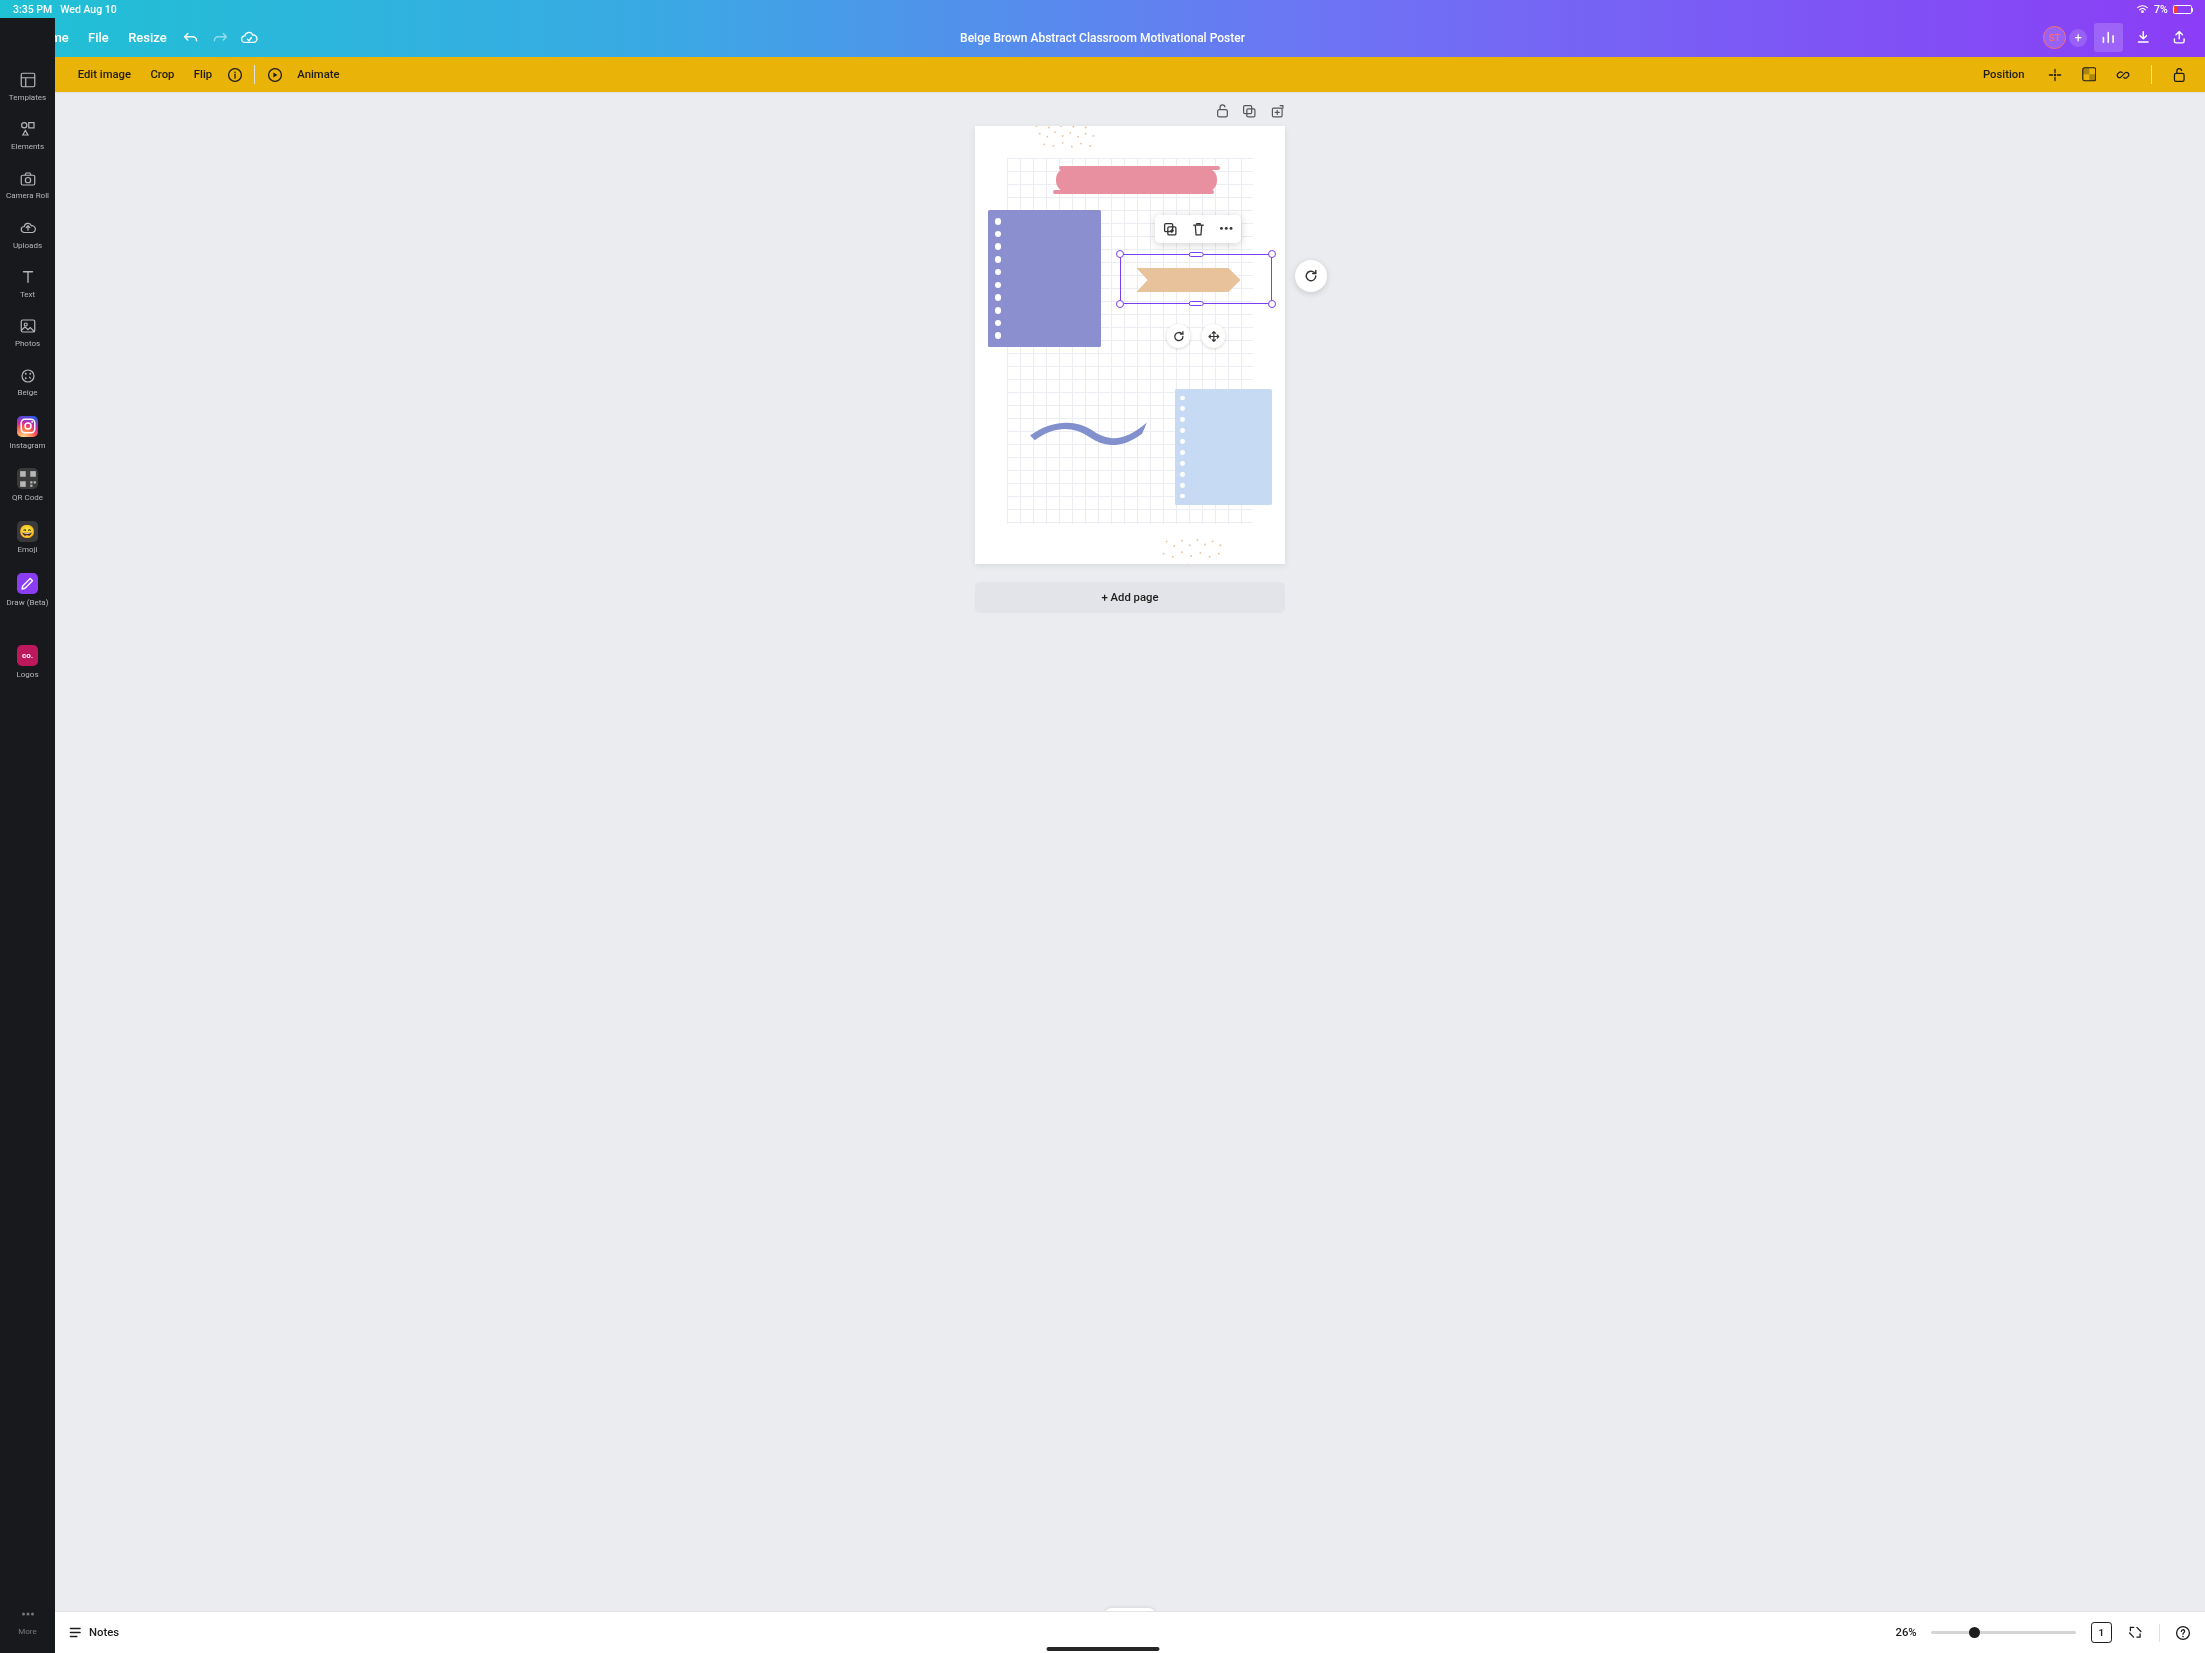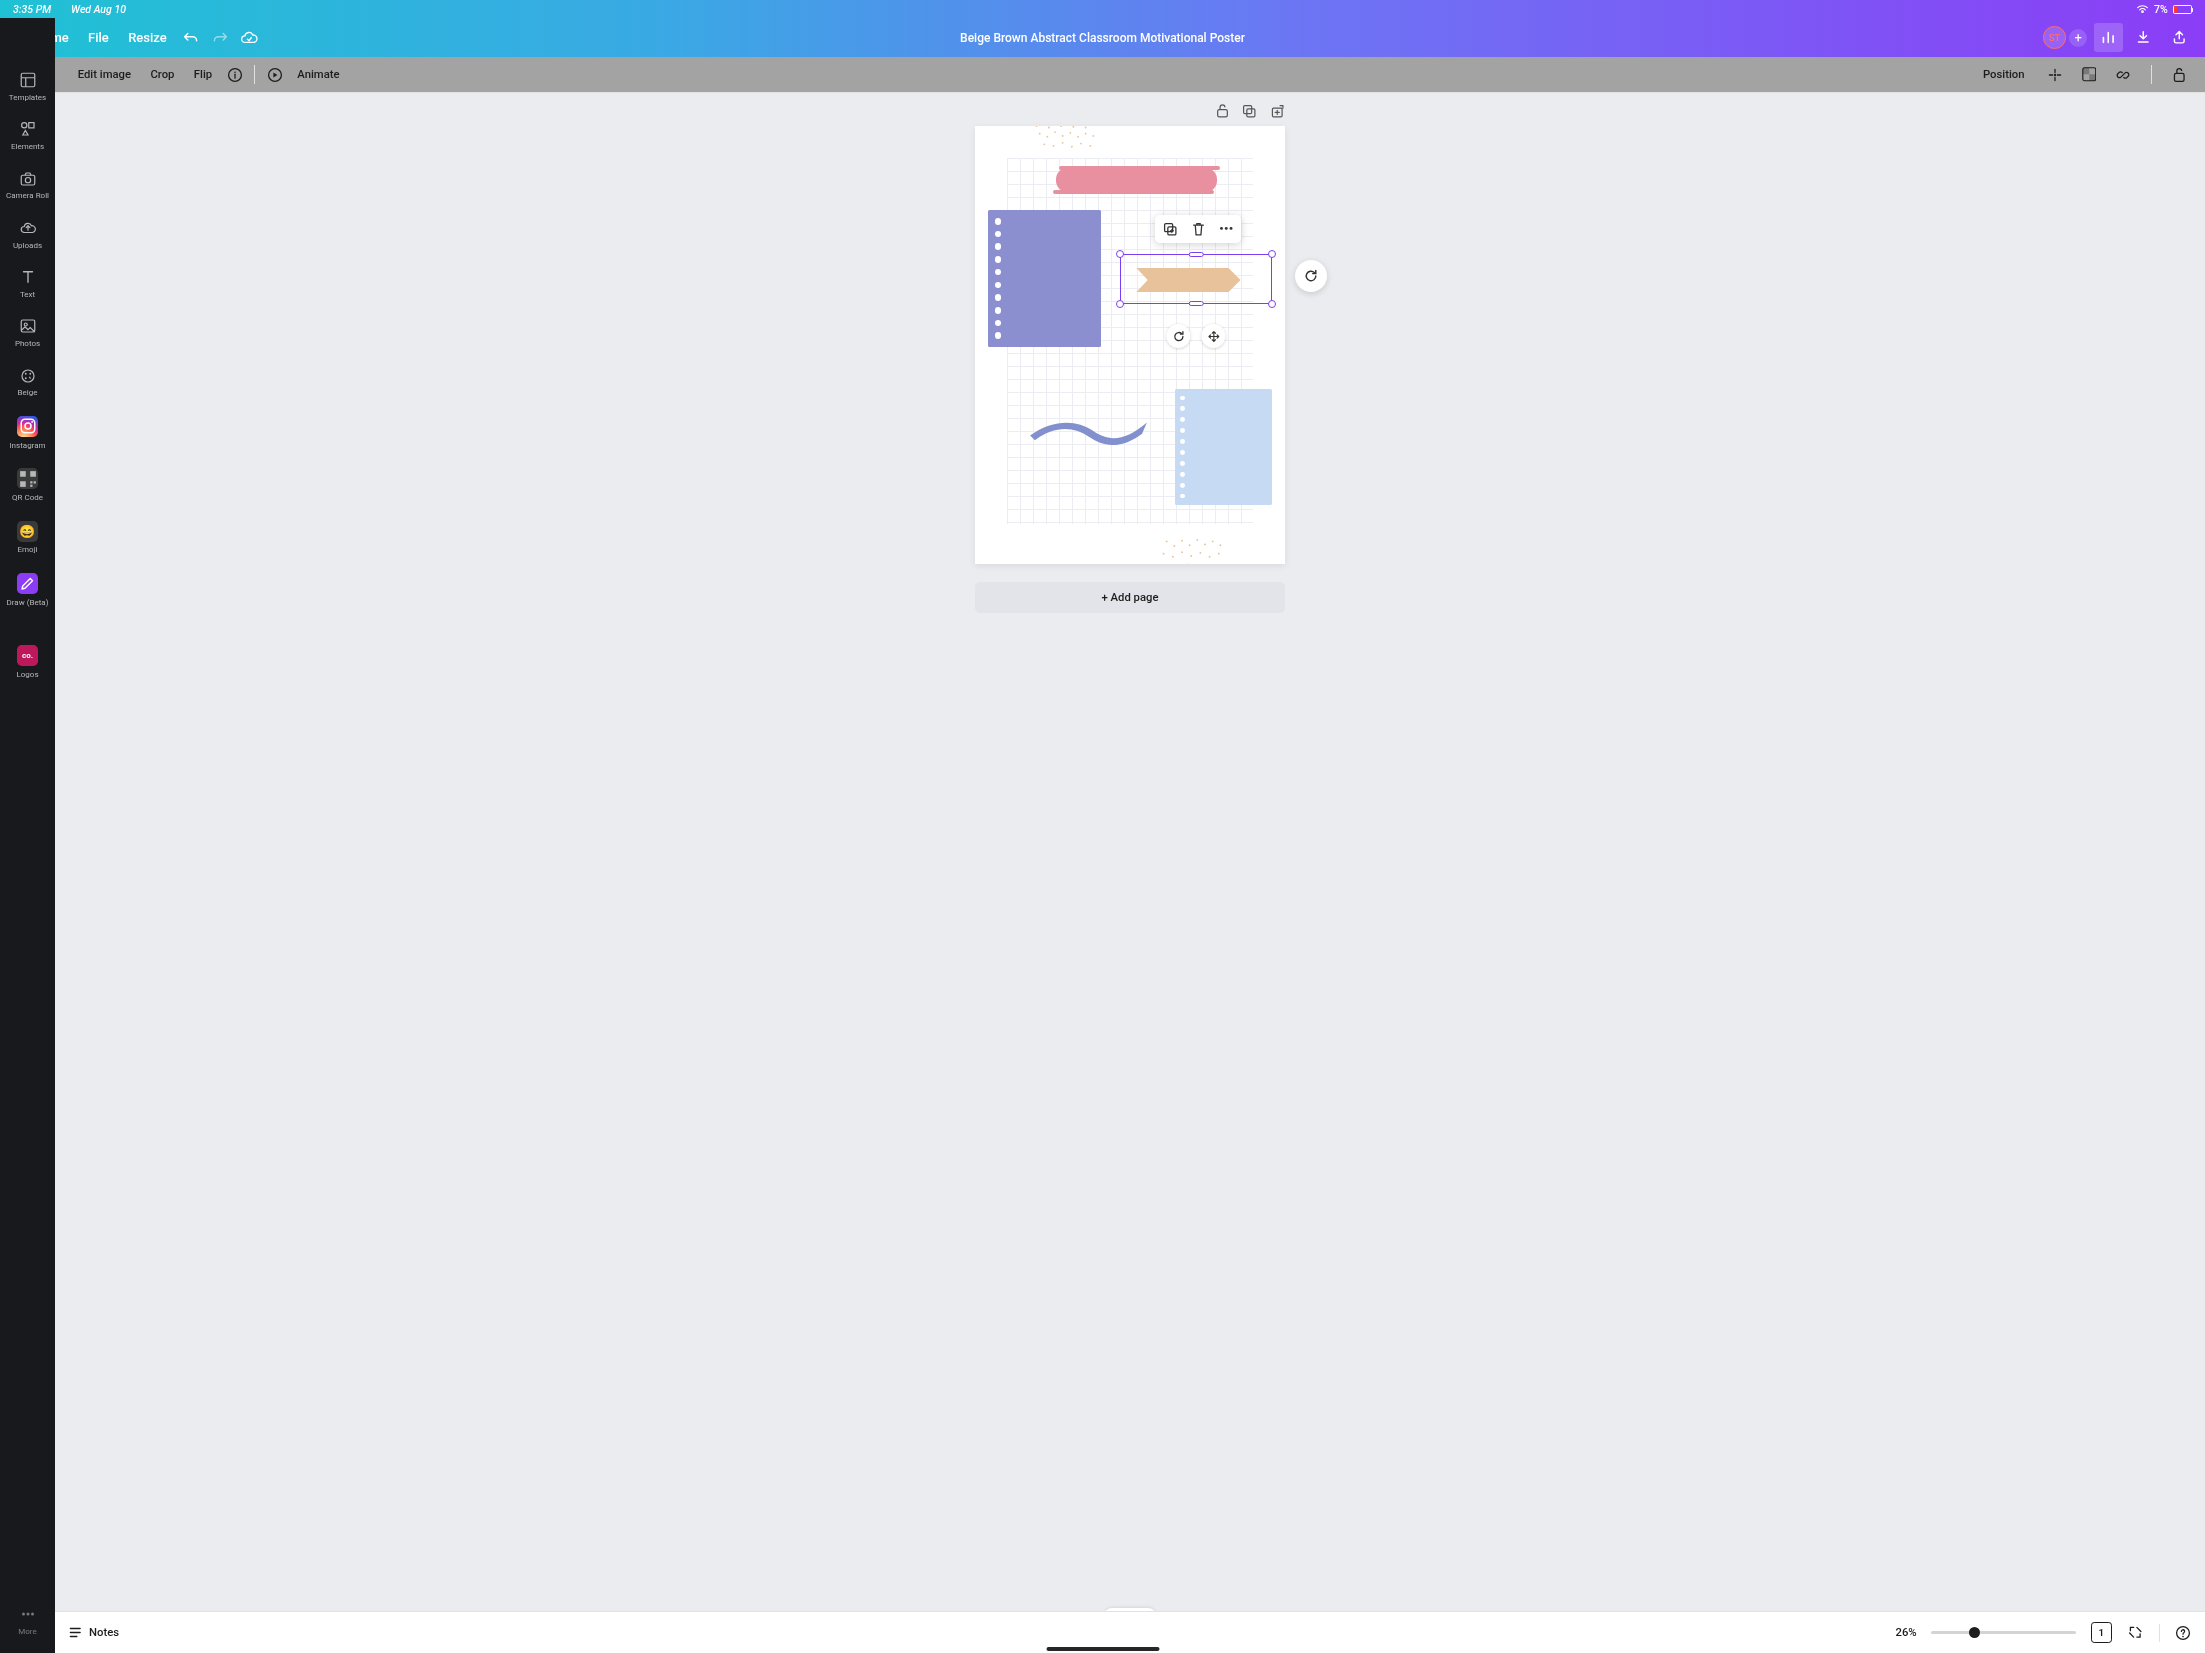--- a/index.html
+++ b/index.html
@@ -1,37 +1,37 @@
 <!DOCTYPE html>
 <html style="font-size:13px"><head>
 <meta charset="utf-8">
 <style>
 * { margin: 0; padding: 0; box-sizing: border-box; font-family: -apple-system, BlinkMacSystemFont, "Segoe UI", Roboto, sans-serif; }
 html, body { width: 100%; height: 100%; overflow: hidden; background: #ebecf0; }
 
 
 .status-bar { height: 18px; display: flex; align-items: center; padding: 0 13px; font-size: 10.5px; font-weight: 500; color: #fff; background: linear-gradient(90deg,#1fc1d4 0%,#3aa9e4 30%,#6d74f4 60%,#8b3df6 100%); }
-.status-bar .left { display: flex; gap: 20px; font-style: italic; }
+.status-bar .left { display: flex; gap: 8px; }
 .status-bar .right { margin-left: auto; display: flex; align-items: center; gap: 4.8px; }
 .batt { width: 19.4px; height: 9px; border: 0.8px solid #fff; border-radius: 1.6px; position: relative; }
 .batt::after { content:""; position:absolute; right:-2.4px; top:2.4px; width:1.6px; height:4px; background:#fff; border-radius:0 0.8px 0.8px 0; }
 .batt i { display:block; width:3.2px; height:100%; background:#ff3b30; border-radius:0.8px; }
 
 
 .topnav { height: 39px; display: flex; align-items: center; padding: 0 11.3px; color: #fff; background: linear-gradient(90deg,#1fc1d4 0%,#3aa9e4 30%,#6d74f4 60%,#8b3df6 100%); }
 .topnav .navbtn { display:flex; align-items:center; gap:4.8px; padding:4.8px 9.7px; font-size:13px; font-weight:500; cursor:pointer; border-radius:3.2px; }
 .topnav .iconbtn { width:29px; height:29px; display:flex; align-items:center; justify-content:center; cursor:pointer; border-radius:3.2px; color:#fff; }
 .topnav .doc-title { position:absolute; left:50%; transform:translateX(-50%); font-size:12px; font-weight:500; }
 .topnav .right { margin-left:auto; display:flex; align-items:center; gap:6.5px; }
 .avatar { width:22.6px; height:22.6px; border-radius:50%; background:rgba(255,255,255,.15); border:1.2px solid #ff6b6b; display:flex; align-items:center; justify-content:center; font-size:9.7px; font-weight:600; color:#ff6b6b; }
 .plus-badge { width:18px; height:18px; border-radius:50%; background:rgba(255,255,255,.15); display:flex; align-items:center; justify-content:center; font-size:13px; color:#fff; cursor:pointer; margin-left:-3.2px; }
 .insights-btn { width:32px; height:29px; border-radius:4.8px; background:rgba(255,255,255,.18); display:flex; align-items:center; justify-content:center; }
 
 
-.toolbar { height: 36px; background:#a3a3a3; display:flex; align-items:center; padding:0 13px; color:#1d1d1d; border-bottom:0.8px solid #e2e2e2; position:relative; z-index:5; margin-left:55px; }
+.toolbar { height: 36px; background:#eab308; display:flex; align-items:center; padding:0 13px; color:#1d1d1d; border-bottom:0.8px solid #e2e2e2; position:relative; z-index:5; margin-left:55px; }
 .toolbar .tbtn { padding:4.8px 9.7px; font-size:11.3px; font-weight:500; cursor:pointer; border-radius:3.2px; }
 .toolbar .ticon { width:26px; height:26px; display:flex; align-items:center; justify-content:center; cursor:pointer; color:#3c3c3c; }
 .toolbar .sep { width:0.8px; height:19.4px; background:#e0e0e0; margin:0 6.5px; }
 .toolbar .right { margin-left:auto; display:flex; align-items:center; gap:8px; }
 
 
 .sidebar { position:absolute; left:0; top:18px; bottom:0; width:55px; background:#17191d; display:flex; flex-direction:column; align-items:center; padding-top:45px; z-index:6; }
 .side-item { width:77px; padding:8px 0 9.7px; display:flex; flex-direction:column; align-items:center; gap:4.8px; cursor:pointer; color:#b7b7b7; }
 .side-item span { font-size:8px; text-align:center; line-height:1.1; }
 .side-item svg, .side-item .emoji { width:18px; height:18px; }

